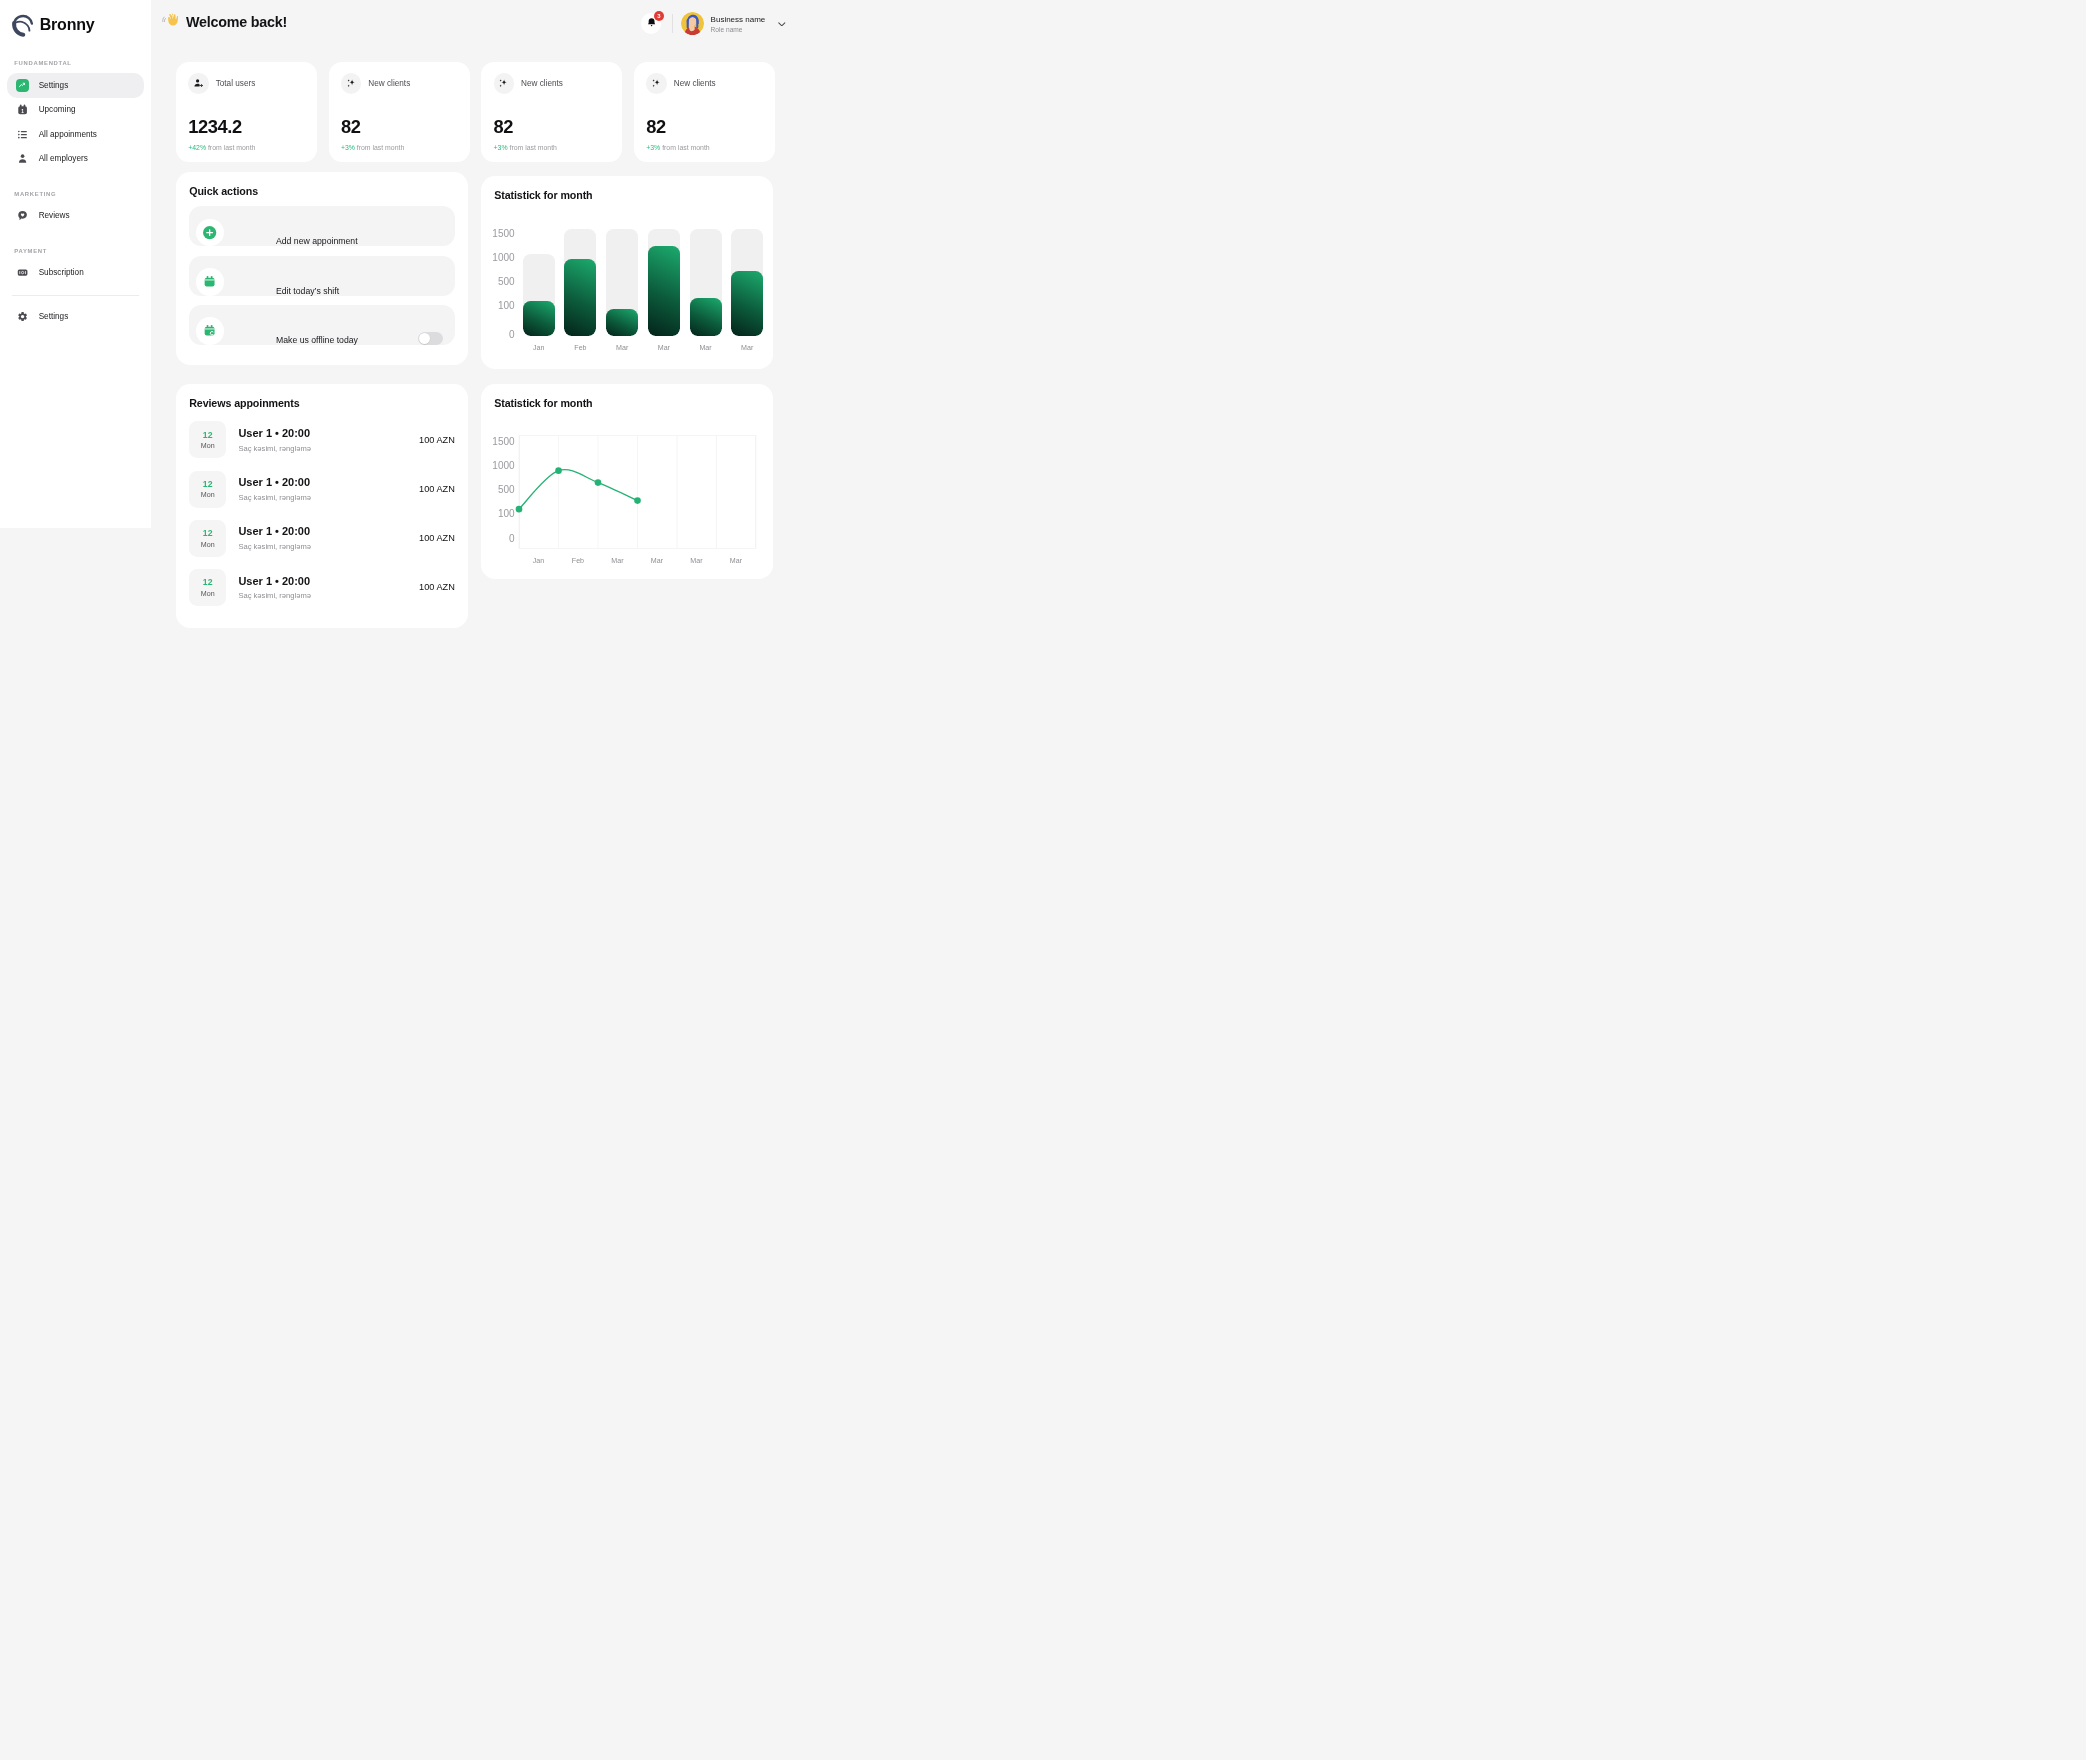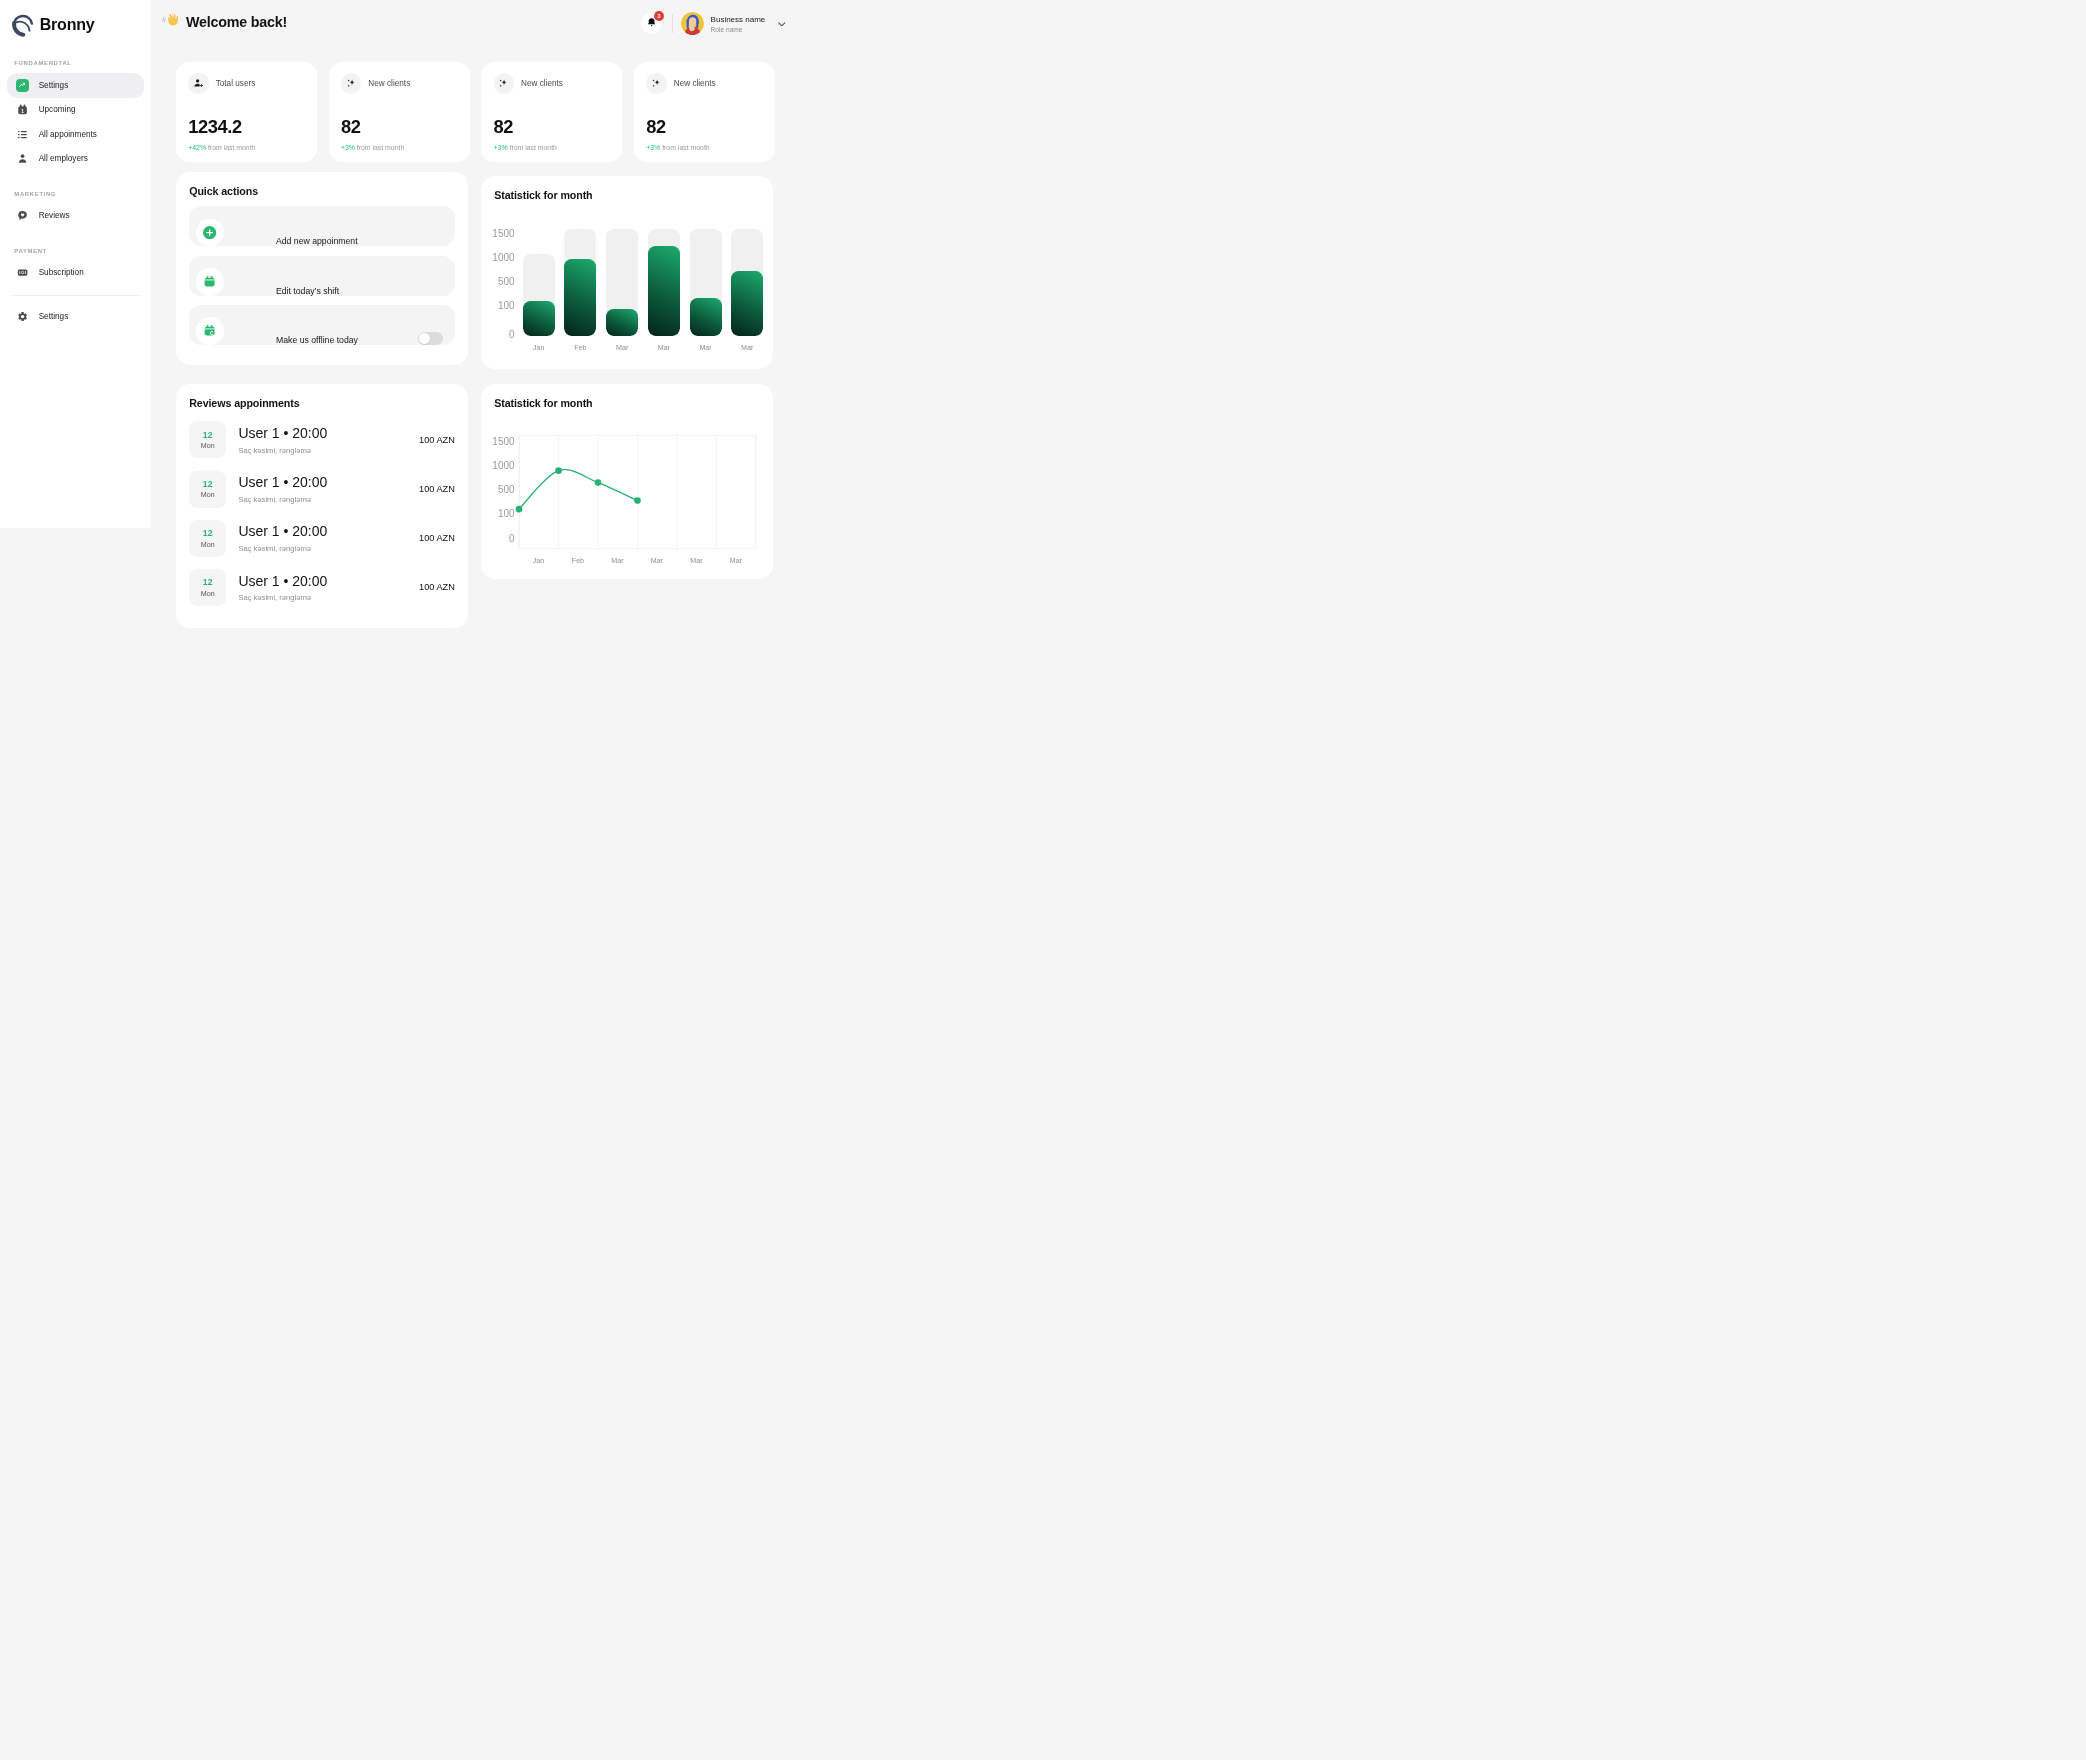--- a/index.html
+++ b/index.html
@@ -69,21 +69,21 @@
   .xtick { position:absolute; top:100%; left:0; width:100%; margin-top:8.2px; text-align:center; font-size:7.1px; color:#8f8f95; }
 
   
   .appt-card { left:176px; top:384px; width:292px; height:244px; padding:13.2px; }
   .appt-row { display:flex; align-items:center; margin-top:12.2px; cursor:pointer; }
   .appt-row:first-of-type { margin-top:20.4px; }
   .date-tile { width:37px; height:37px; border-radius:8.2px; background:#f5f5f6; display:flex; flex-direction:column; align-items:center; justify-content:center; flex:none; }
   .date-day { font-size:8.7px; font-weight:700; color:#2bb671; }
   .date-weekday { font-size:7.1px; color:#55555b; margin-top:2.5px; }
   .appt-texts { margin-left:12.2px; }
-  .appt-title { font-size:14px; font-weight:400; color:#141417; }
+  .appt-title { font-size:11px; font-weight:700; color:#141417; }
   .appt-sub { font-size:7.6px; color:#8f8f95; margin-top:4.6px; }
   .appt-price { margin-left:auto; font-size:9.2px; font-weight:500; color:#111114; }
 
   
   .line-card { left:481px; top:384px; width:292px; height:195px; padding:13.2px 10.7px 0 13.2px; }
   .line-wrap { display:flex; gap:4.1px; margin-top:25.5px; }
   .y-axis.line-h { height:114px; }
   .line-plot-col { flex:none; width:237px; }
   .line-svg { display:block; width:237px; height:114px; overflow:visible; }
   .line-x-axis { display:flex; margin-top:8.2px; }

